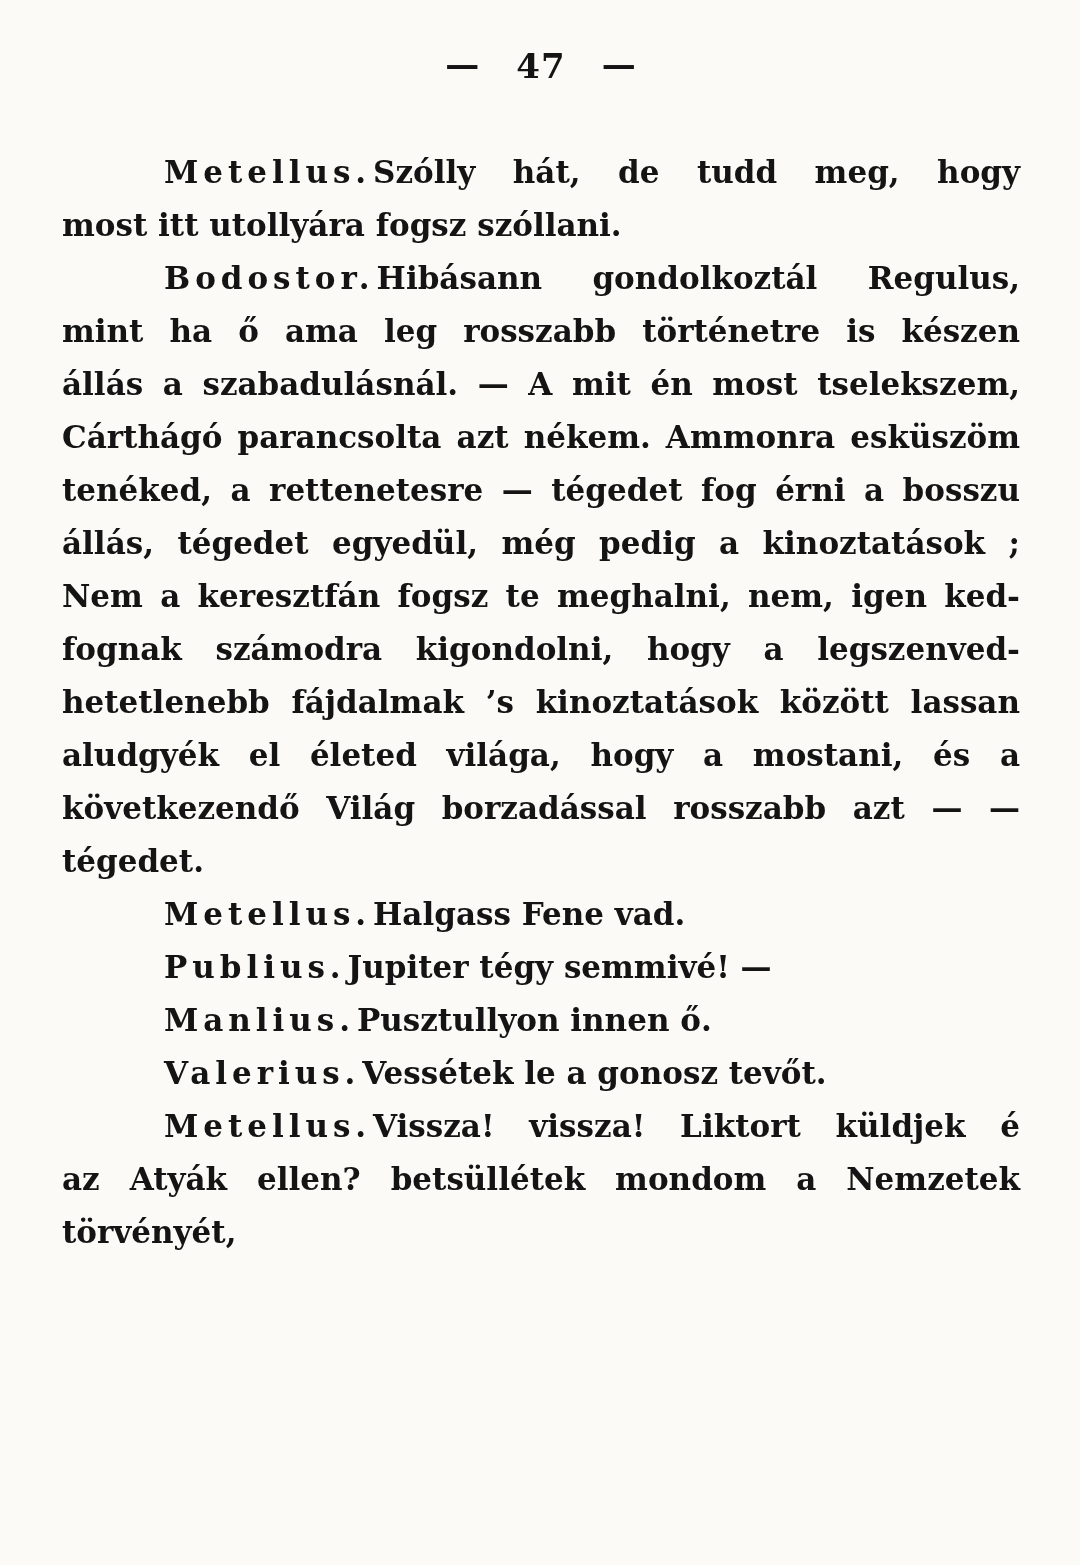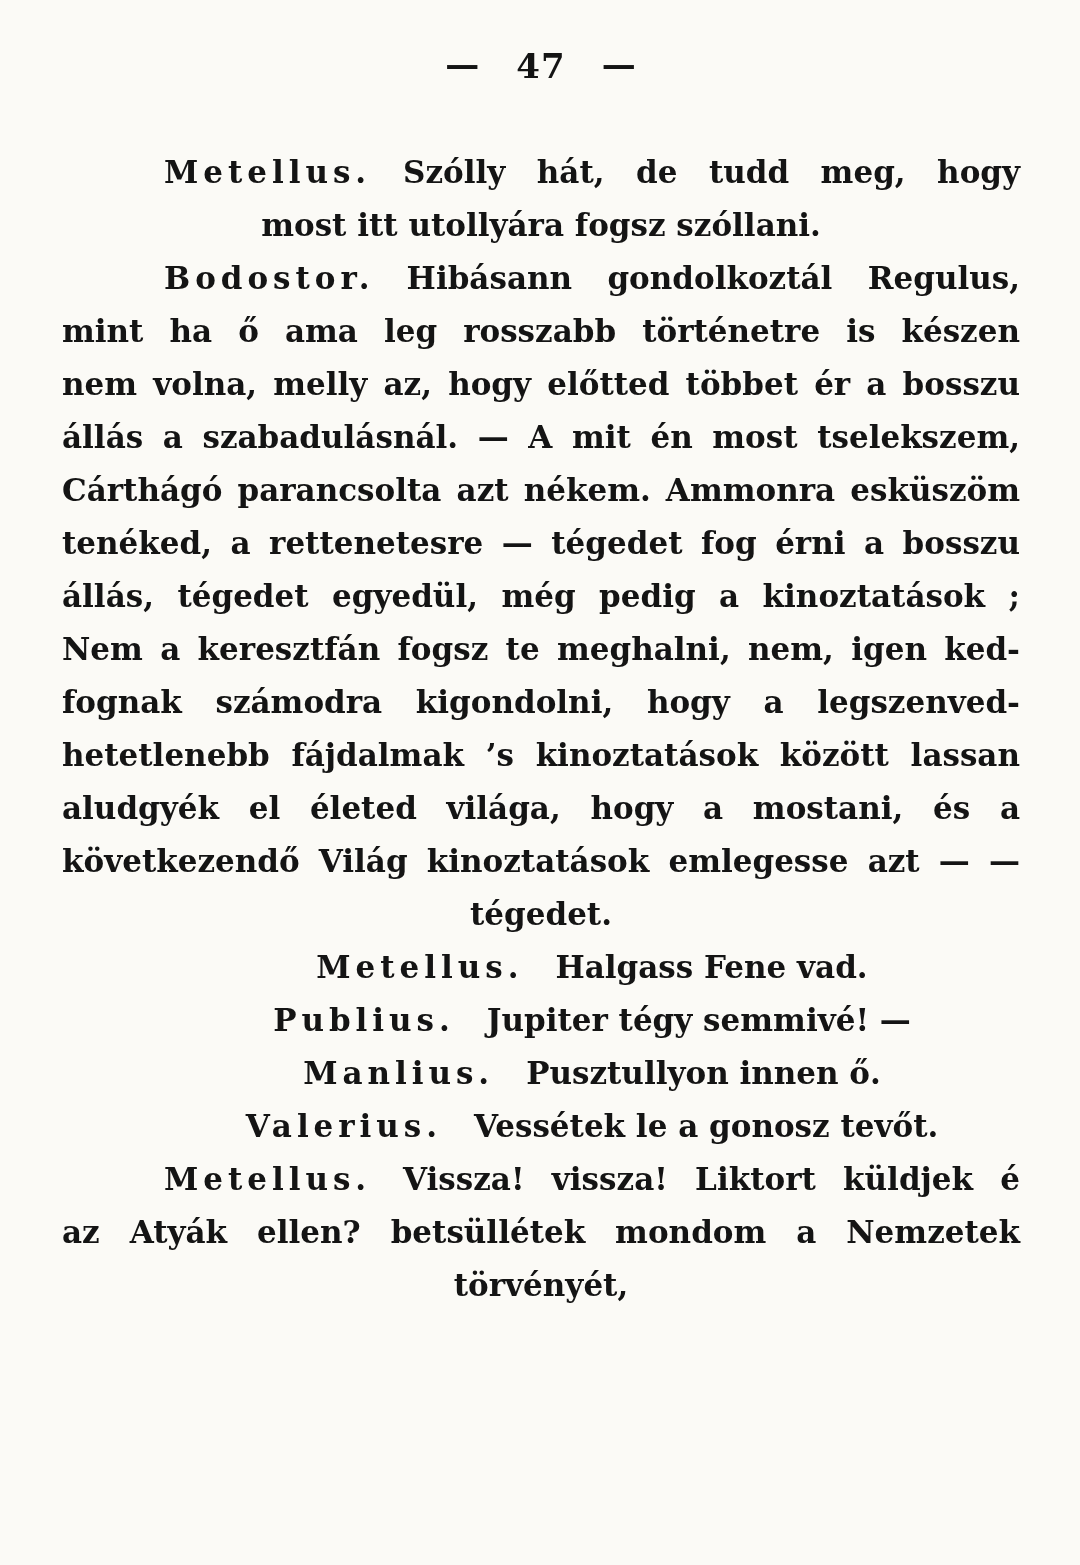--- a/index.html
+++ b/index.html
@@ -25,33 +25,33 @@
     font-size: 34px;
     margin-bottom: 60px;
     letter-spacing: 1px;
   }
   .page-header .dash { transform: translateY(-2px); }
   .text-block {
     font-size: 31px;
     line-height: 53px;
   }
   .line {
-    text-align: center;
+    text-align: left;
     white-space: normal;
   }
   .just {
     text-align: justify;
     text-align-last: justify;
   }
   .first {
     padding-left: 102px;
   }
   .speaker {
     letter-spacing: 0.16em;
-    margin-right: 32px;
+    margin-right: 2px;
   }
 </style>
 </head>
 <body>
 
 <div class="page">
 
   <div class="page-header">
     <span class="dash">—</span>
     <span>47</span>
@@ -65,30 +65,29 @@
         <span class="speaker">Metellus.</span><span>Szólly hát, de tudd meg, hogy</span>
       </div>
       <div class="line">most itt utollyára fogsz szóllani.</div>
     </div>
 
     <div class="speech">
       <div class="line just first">
         <span class="speaker">Bodostor.</span><span>Hibásann gondolkoztál Regulus,</span>
       </div>
       <div class="line just">mint ha ő ama leg rosszabb történetre is készen</div>
-      <div class="line just">nem volna, melly az, hogy előtted többet ér a bosszu</div>
       <div class="line just">állás a szabadulásnál. — A mit én most tselekszem,</div>
       <div class="line just">Cárthágó parancsolta azt nékem. Ammonra esküszöm</div>
       <div class="line just">tenéked, a rettenetesre — tégedet fog érni a bosszu</div>
       <div class="line just">állás, tégedet egyedül, még pedig a kinoztatások ;</div>
       <div class="line just">Nem a keresztfán fogsz te meghalni, nem, igen ked-</div>
       <div class="line just">fognak számodra kigondolni, hogy a legszenved-</div>
       <div class="line just">hetetlenebb fájdalmak ’s kinoztatások között lassan</div>
       <div class="line just">aludgyék el életed világa, hogy a mostani, és a</div>
-      <div class="line just">következendő Világ kinoztatások emlegesse azt — —</div>
+      <div class="line just">következendő Világ borzadással rosszabb azt — —</div>
       <div class="line">tégedet.</div>
     </div>
 
     <div class="speech">
       <div class="line first">
         <span class="speaker">Metellus.</span><span>Halgass Fene vad.</span>
       </div>
     </div>
 
     <div class="speech">

